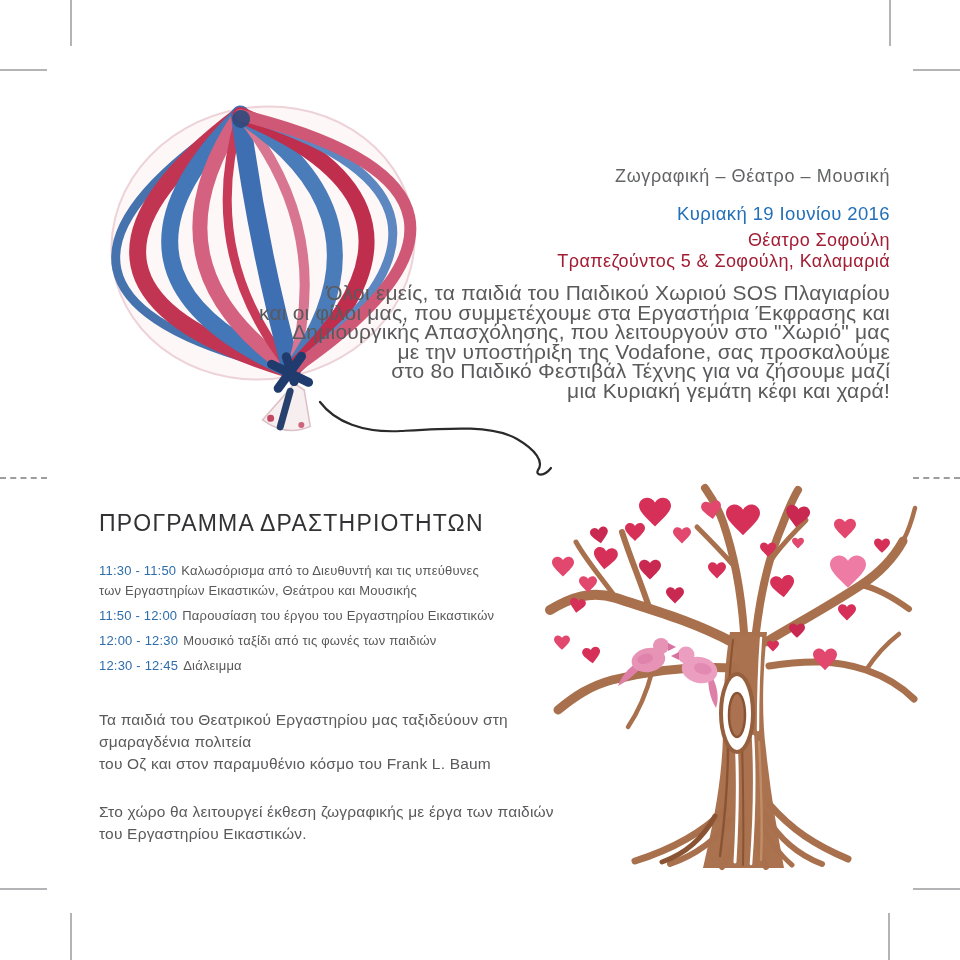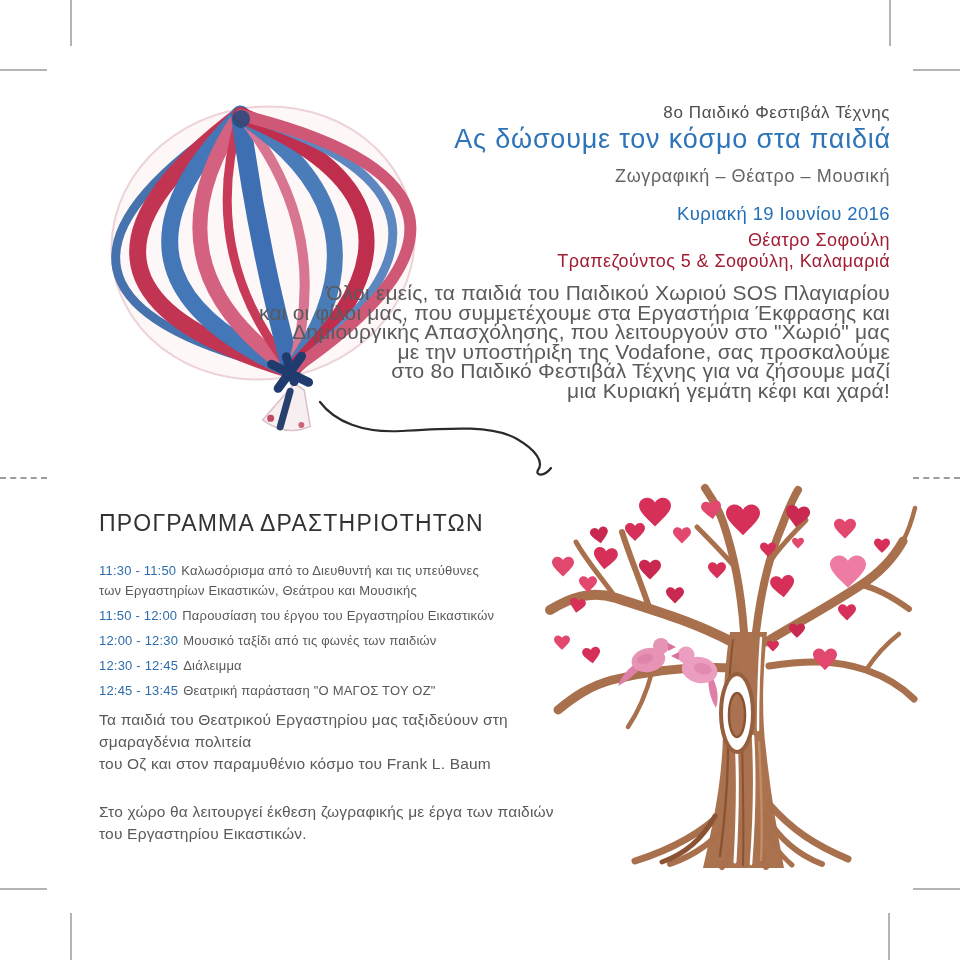--- a/index.html
+++ b/index.html
@@ -172,42 +172,39 @@
     </g>
     <g transform="translate(170,188) scale(-1,1)">
       <path d="M-8,6 C-8,20 -10,30 -16,40 C-20,28 -16,16 -12,8 Z" fill="#de7fa8"></path>
       <ellipse cx="0" cy="2" rx="18" ry="13" fill="#eb9ec0" transform="rotate(-12)"></ellipse>
       <circle cx="14" cy="-13" r="8.5" fill="#eb9ec0"></circle>
       <polygon points="21,-16 29,-12 21,-8" fill="#d8719f"></polygon>
       <ellipse cx="-3" cy="0" rx="9" ry="5.5" fill="#d8719f" opacity=".45" transform="rotate(-15)"></ellipse>
     </g>
   </svg>
 
-  <div class="abs festival-label">8ο Παιδικό Φεστιβάλ Τέχνης</div>
-  <div class="abs main-title">Ας δώσουμε τον κόσμο στα παιδιά</div>
   <div class="abs subtitle">Ζωγραφική – Θέατρο – Μουσική</div>
   <div class="abs date-line">Κυριακή 19 Ιουνίου 2016</div>
   <div class="abs venue-line">Θέατρο Σοφούλη</div>
   <div class="abs address-line">Τραπεζούντος 5 &amp; Σοφούλη, Καλαμαριά</div>
   <div class="abs intro multi">Όλοι εμείς, τα παιδιά του Παιδικού Χωριού SOS Πλαγιαρίου
 και οι φίλοι μας, που συμμετέχουμε στα Εργαστήρια Έκφρασης και
 Δημιουργικής Απασχόλησης, που λειτουργούν στο "Χωριό" μας
 με την υποστήριξη της Vodafone, σας προσκαλούμε
 στο 8ο Παιδικό Φεστιβάλ Τέχνης για να ζήσουμε μαζί
 μια Κυριακή γεμάτη κέφι και χαρά!</div>
 
   <div class="abs program-heading">ΠΡΟΓΡΑΜΜΑ ΔΡΑΣΤΗΡΙΟΤΗΤΩΝ</div>
 
   <div class="abs program-list">
     <div class="program-item"><span class="program-time">11:30 - 11:50</span><span class="multi">Καλωσόρισμα από το Διευθυντή και τις υπεύθυνες
 των Εργαστηρίων Εικαστικών, Θεάτρου και Μουσικής</span></div>
     <div class="program-item"><span class="program-time">11:50 - 12:00</span><span class="multi">Παρουσίαση του έργου του Εργαστηρίου Εικαστικών</span></div>
     <div class="program-item"><span class="program-time">12:00 - 12:30</span><span class="multi">Μουσικό ταξίδι από τις φωνές των παιδιών</span></div>
     <div class="program-item"><span class="program-time">12:30 - 12:45</span><span class="multi">Διάλειμμα</span></div>
-    <div class="program-item"><span class="program-time">12:45 - 13:45</span><span class="multi">Θεατρική παράσταση "Ο ΜΑΓΟΣ ΤΟΥ ΟΖ"</span></div>
   </div>
 
   <div class="abs note-exh multi">Στο χώρο θα λειτουργεί έκθεση ζωγραφικής με έργα των παιδιών
 του Εργαστηρίου Εικαστικών.</div>
   <div class="abs note-oz multi">Τα παιδιά του Θεατρικού Εργαστηρίου μας ταξιδεύουν στη σμαραγδένια πολιτεία
 του Οζ και στον παραμυθένιο κόσμο του Frank L. Baum</div>
 
 </div>
 
 </body></html>

